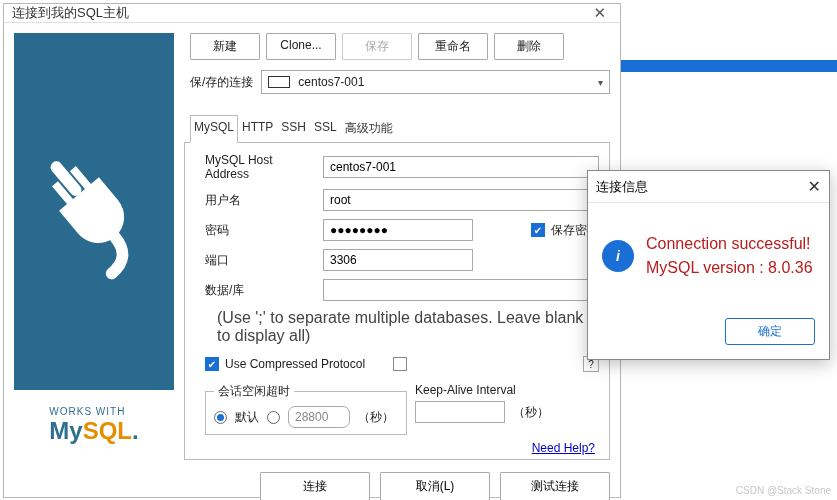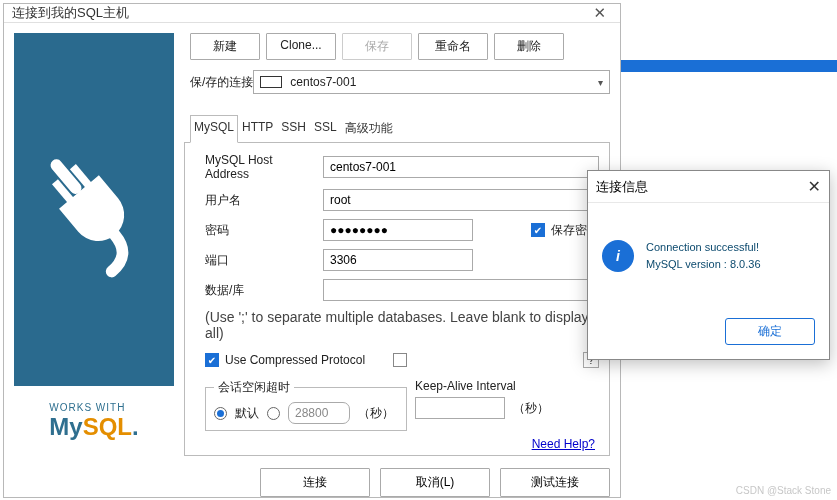--- a/index.html
+++ b/index.html
@@ -21,36 +21,36 @@
   .mysql-logo .my { color: #2f6f8f; }
   .mysql-logo .sql { color: #e48e00; }
 
   
   .right-pane { flex: 1; display: flex; flex-direction: column; font-size: 12px; color: #222; }
   .btn-row { display: flex; gap: 6px; margin-bottom: 10px; padding-left:6px; }
   .btn, .bigbtn { border: 1px solid #aaa; background: #fff; font-size: 12px; padding: 4px 0; text-align: center; border-radius: 1px; cursor: pointer; }
   .btn { width: 70px; }
   .btn.disabled { color: #aaa; border-color: #ccc; cursor: default; }
 
-  .saved-row { display: flex; align-items: center; margin-bottom: 20px; padding-left:6px;}
+  .saved-row { display: flex; align-items: center; gap: 8px; margin-bottom: 20px; padding-left:6px;}
   .saved-select { flex: 1; border: 1px solid #aaa; height: 24px; display: flex; align-items: center; padding: 0 6px; position: relative; background:#fff; cursor:pointer;}
   .saved-select .chip { width: 22px; height: 12px; border: 1px solid #333; margin-right: 8px; }
   .saved-select .chev { position: absolute; right: 6px; font-size: 10px; color: #555; }
 
   .tabs { display: flex; border-bottom: 1px solid #bbb; padding-left:6px;}
   .tab { padding: 4px 3px 5px; font-size: 12px; color: #333; cursor: pointer; position: relative; top: 1px; border:1px solid transparent;}
   .tab.active { border: 1px solid #bbb; border-bottom: 1px solid #fff; background: #fff; }
 
   .pane { border: 1px solid #bbb; border-top: none; padding: 10px 10px 4px 20px; flex: 1; }
   .frow { display: flex; align-items: center; margin-bottom: 8px; gap: 6px; min-height:22px;}
   .frow .lab { width: 112px; }
   .tinput { border: 1px solid #aaa; height: 22px; padding: 2px 6px; font-size: 12px; background:#fff; }
   .w-full { flex:1; }
   .w-mid { width: 150px; }
-  .hint { font-size: 14px; color: #444; margin: 2px 0 8px; }
+  .hint { font-size: 16px; color: #444; margin: 2px 12px 8px; }
 
   .chk { width: 14px; height: 14px; border: 1px solid #888; display: inline-flex; align-items: center; justify-content: center; font-size: 10px; color: #fff; }
   .chk.on { background: #1a6fd6; border-color: #1a6fd6; }
   .radio { width: 13px; height: 13px; border: 1px solid #666; border-radius: 50%; display: inline-flex; align-items:center; justify-content:center;}
   .radio.on::after { content:""; width:7px; height:7px; background:#1a6fd6; border-radius:50%;}
   .qmark { width:16px; height:16px; border:1px solid #aaa; font-size:10px; display:inline-flex; align-items:center; justify-content:center; cursor:pointer;}
 
   fieldset.grp { border:1px solid #bbb; margin:0; padding:6px 8px; font-size:12px;}
   fieldset.grp legend { padding:0 4px; font-size:12px;}
   .subrow { display:flex; align-items:center; gap:8px;}
@@ -63,21 +63,21 @@
 
   
   .banner { position:absolute; left:621px; top:60px; width:216px; height:12px; background:#1a6fd6;}
 
   
   .popup { position:absolute; left:587px; top:170px; width:243px; height:190px; background:#fff; border:1px solid #888; box-shadow:0 4px 16px rgba(0,0,0,.25); display:flex; flex-direction:column;}
   .popup .ptitle { height:32px; display:flex; align-items:center; padding:0 8px; border-bottom:1px solid #e8e8e8; font-size:13px; position:relative;}
   .popup .pclose { position:absolute; right:8px; font-size:16px; color:#333; cursor:pointer;}
   .popup .pbody { flex:1; display:flex; align-items:center; gap:12px; padding:0 14px;}
   .info-ico { width:32px; height:32px; border-radius:50%; background:#1a6fd6; color:#fff; display:flex; align-items:center; justify-content:center; font-size:14px; font-style:italic; font-weight:bold;}
-  .pmsg { font-size:11px; color:#0c4a6e; line-height:1.5;}
+  .pmsg { font-size:16px; color:#b91c1c; line-height:1.5;}
   .pfoot { display:flex; justify-content:flex-end; padding:10px 14px 14px;}
   .pbtn { width:90px; border:1px solid #1a6fd6; color:#1a6fd6; background:#fff; border-radius:3px; padding:4px 0; text-align:center; font-size:12px; cursor:pointer;}
 
   .watermark { position:absolute; right:6px; bottom:4px; font-size:10px; color:#c7c7c7;}
 </style>
 </head>
 <body>
 
 <div class="banner"></div>
 

